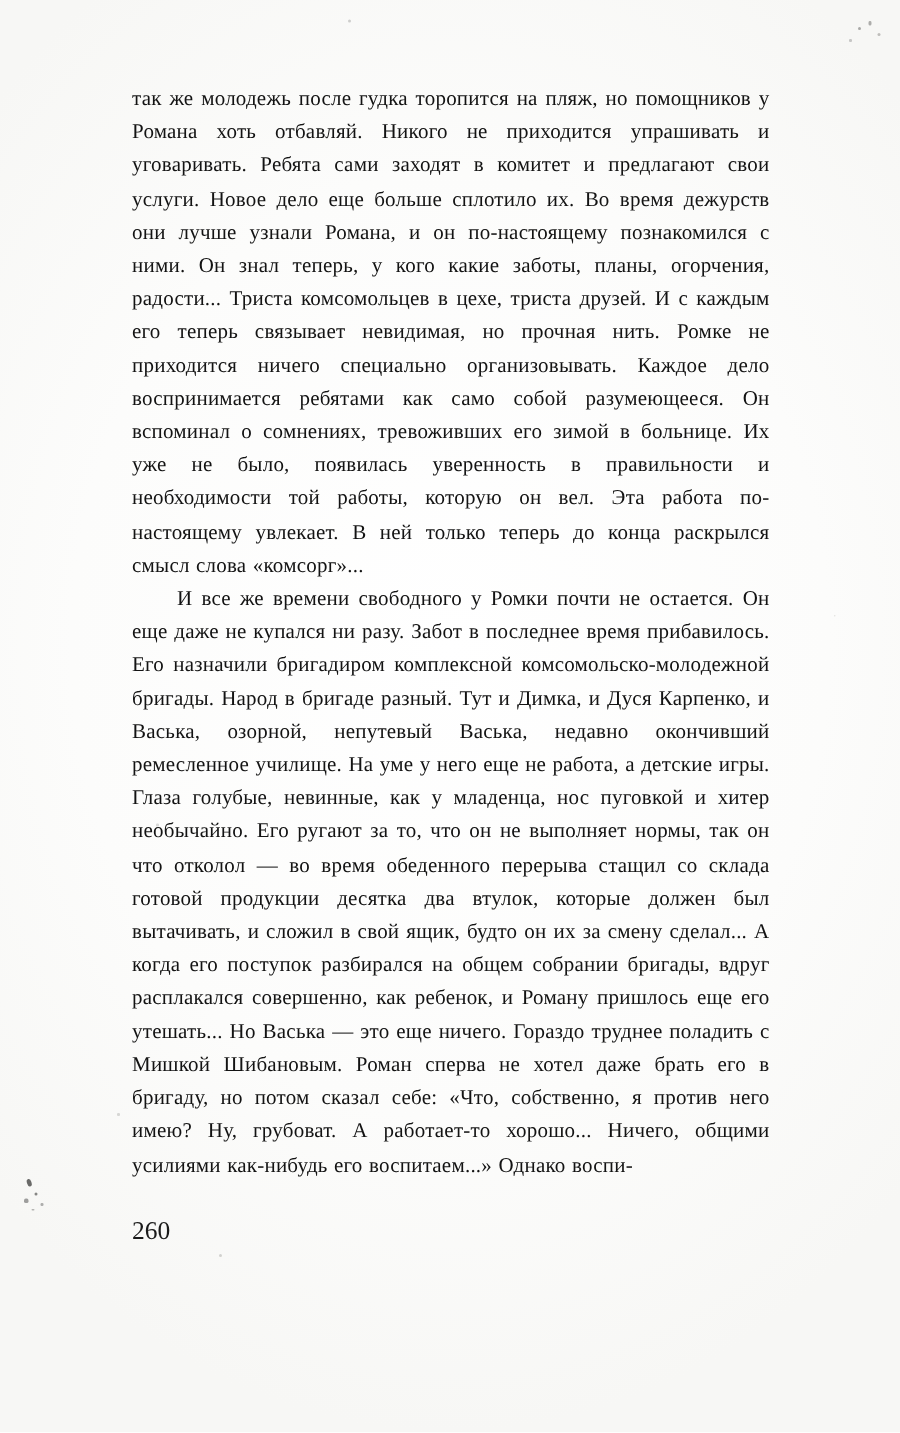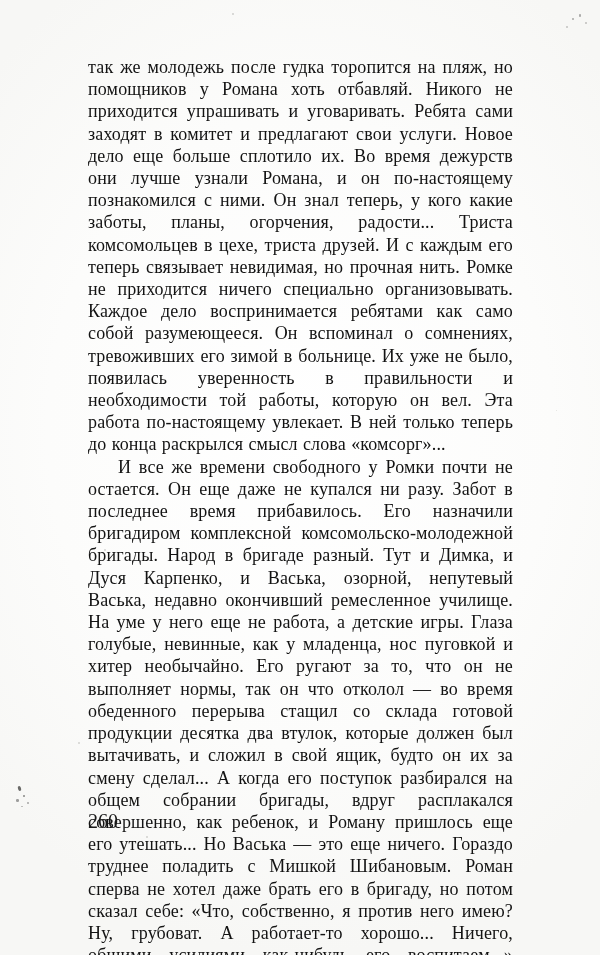--- a/index.html
+++ b/index.html
@@ -30,37 +30,37 @@
     left: 88px;
     top: 56px;
     width: 425px;
   }
 
   p.para {
     margin: 0;
     text-align: justify;
     text-align-last: left;
     text-justify: inter-word;
-    font-size: 18px;
+    font-size: 14px;
     line-height: 22.2px;
     color: #131313;
     letter-spacing: 0.15px;
     word-spacing: 0.6px;
     hyphens: manual;
     -webkit-hyphens: manual;
   }
   p.para + p.para {
     text-indent: 30px;
   }
 
   .folio {
     position: absolute;
     left: 88px;
     top: 812px;
-    font-size: 20px;
+    font-size: 17px;
     line-height: 18px;
     color: #1a1a1a;
     font-family: "Liberation Serif", "DejaVu Serif", serif;
   }
 
   
   .speck {
     position: absolute;
     background: #3a3a38;
     border-radius: 50%;

